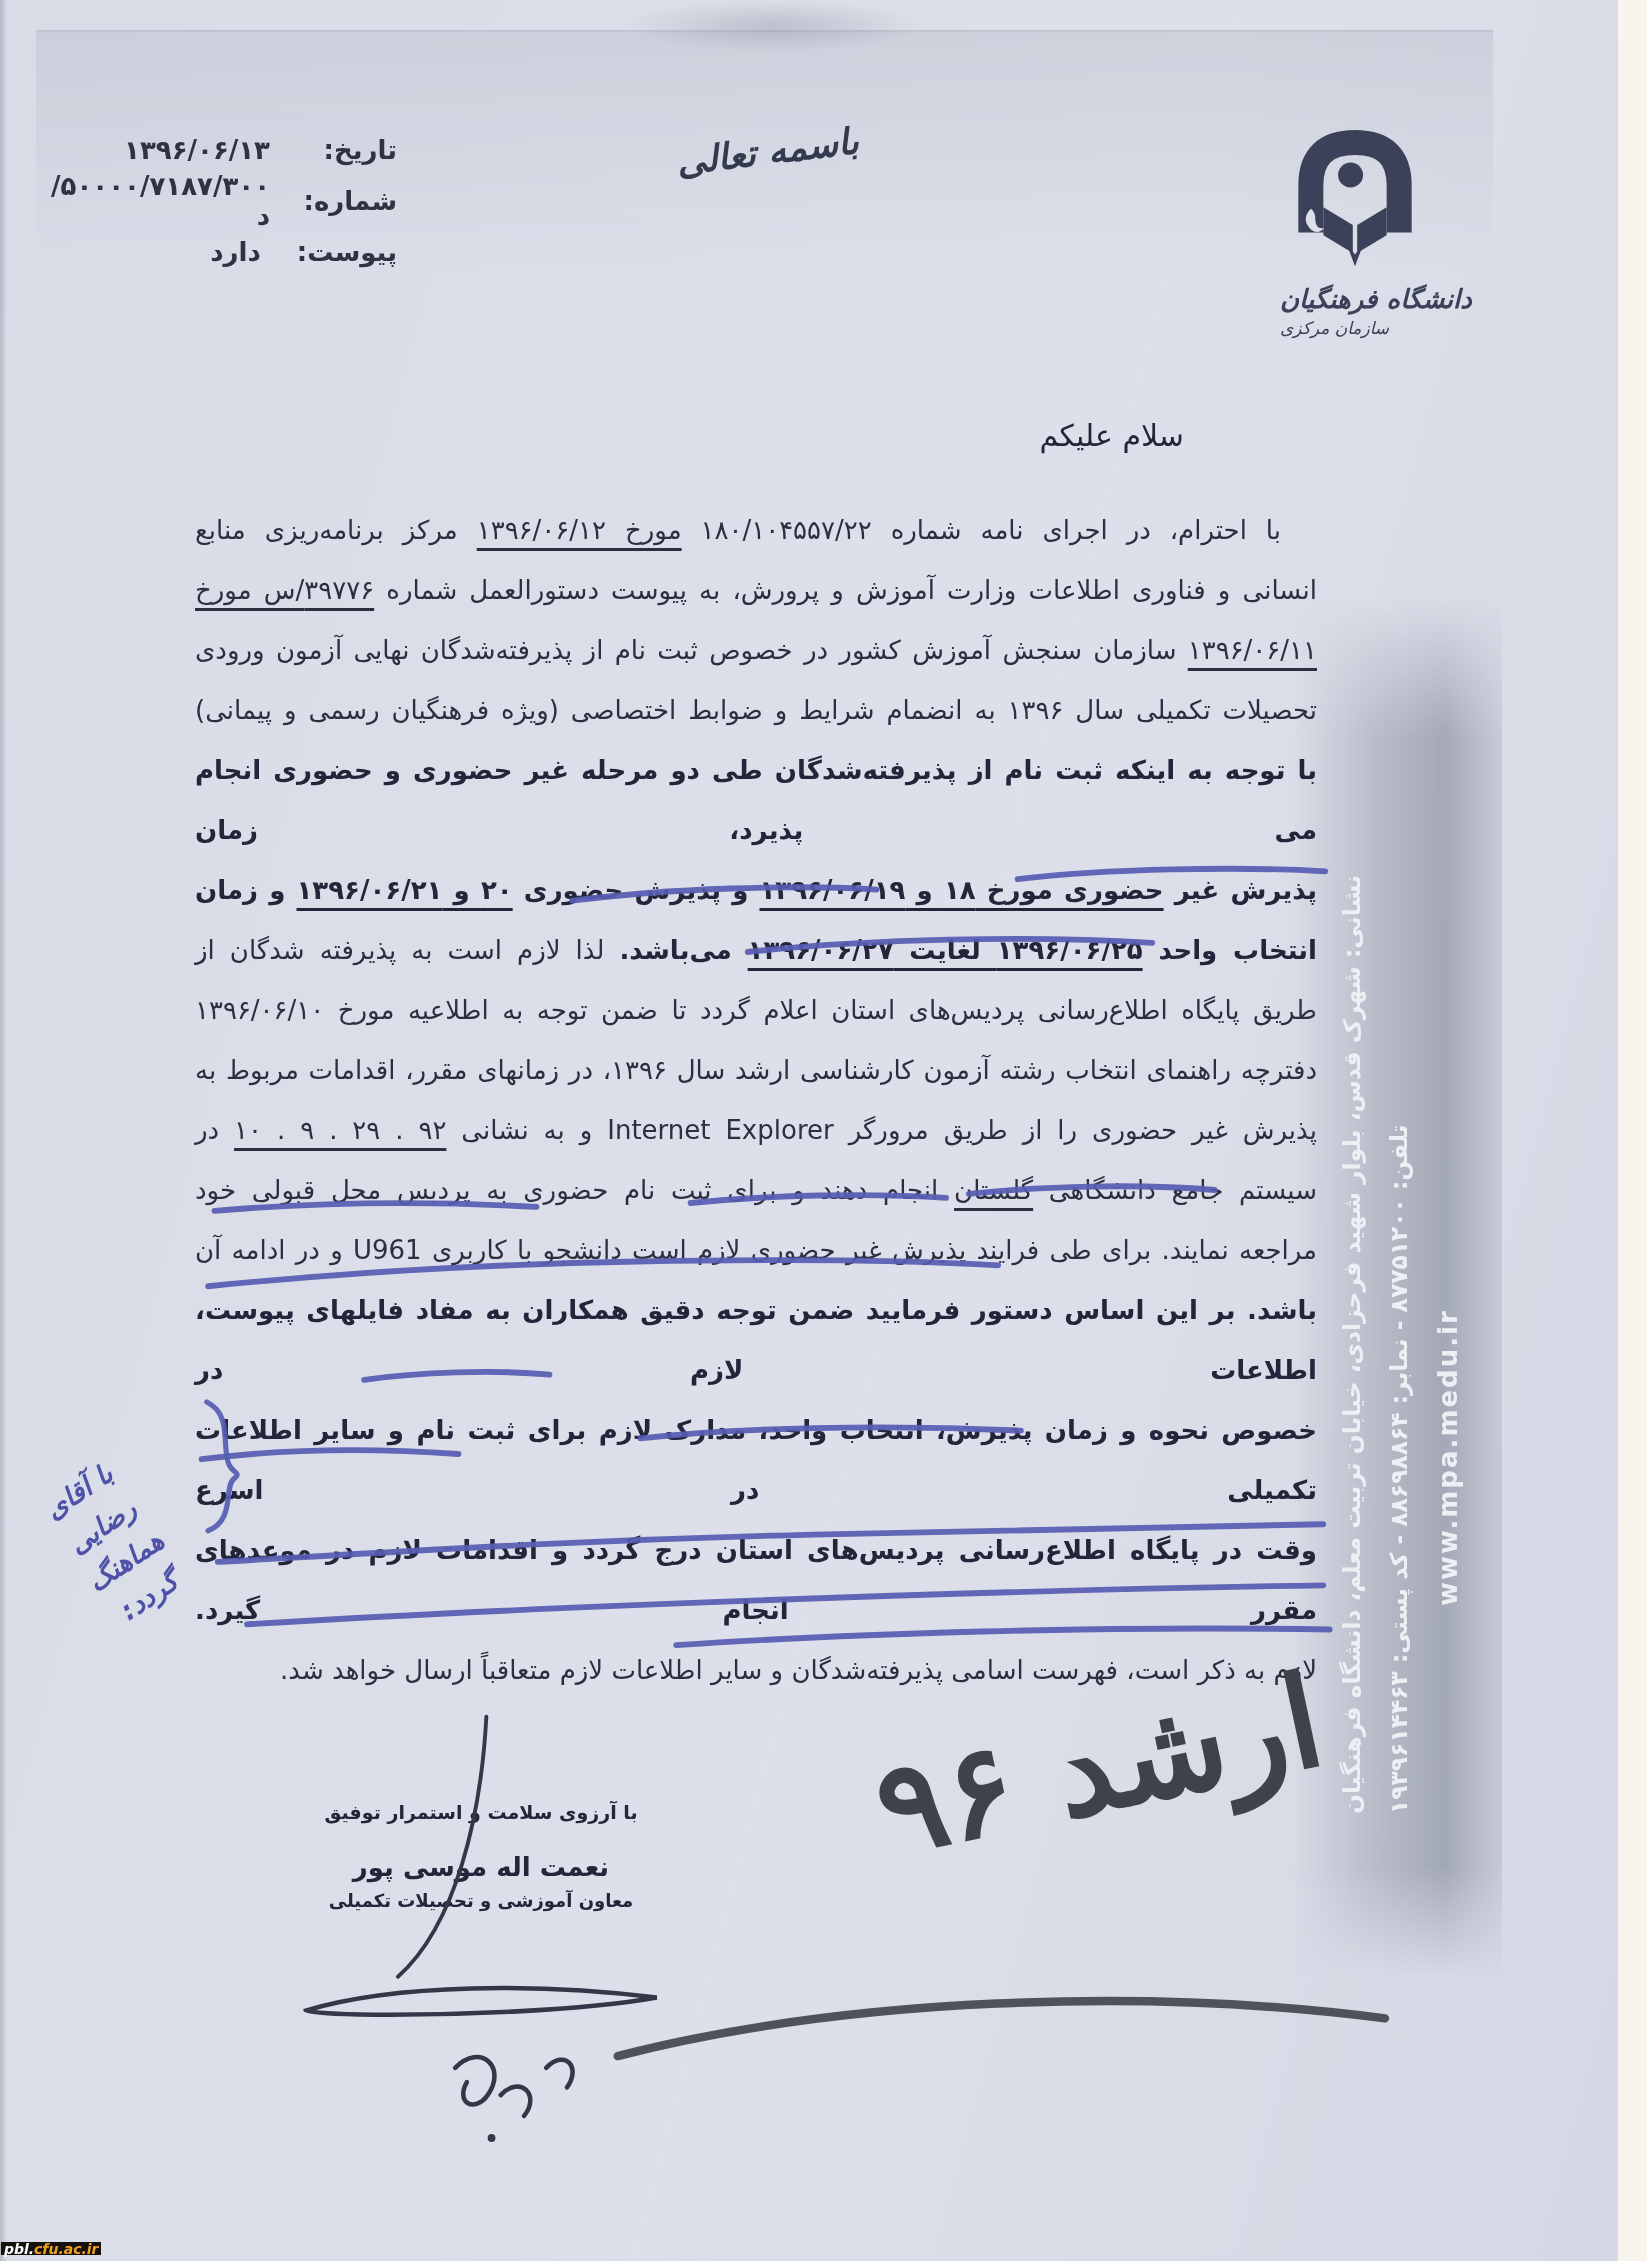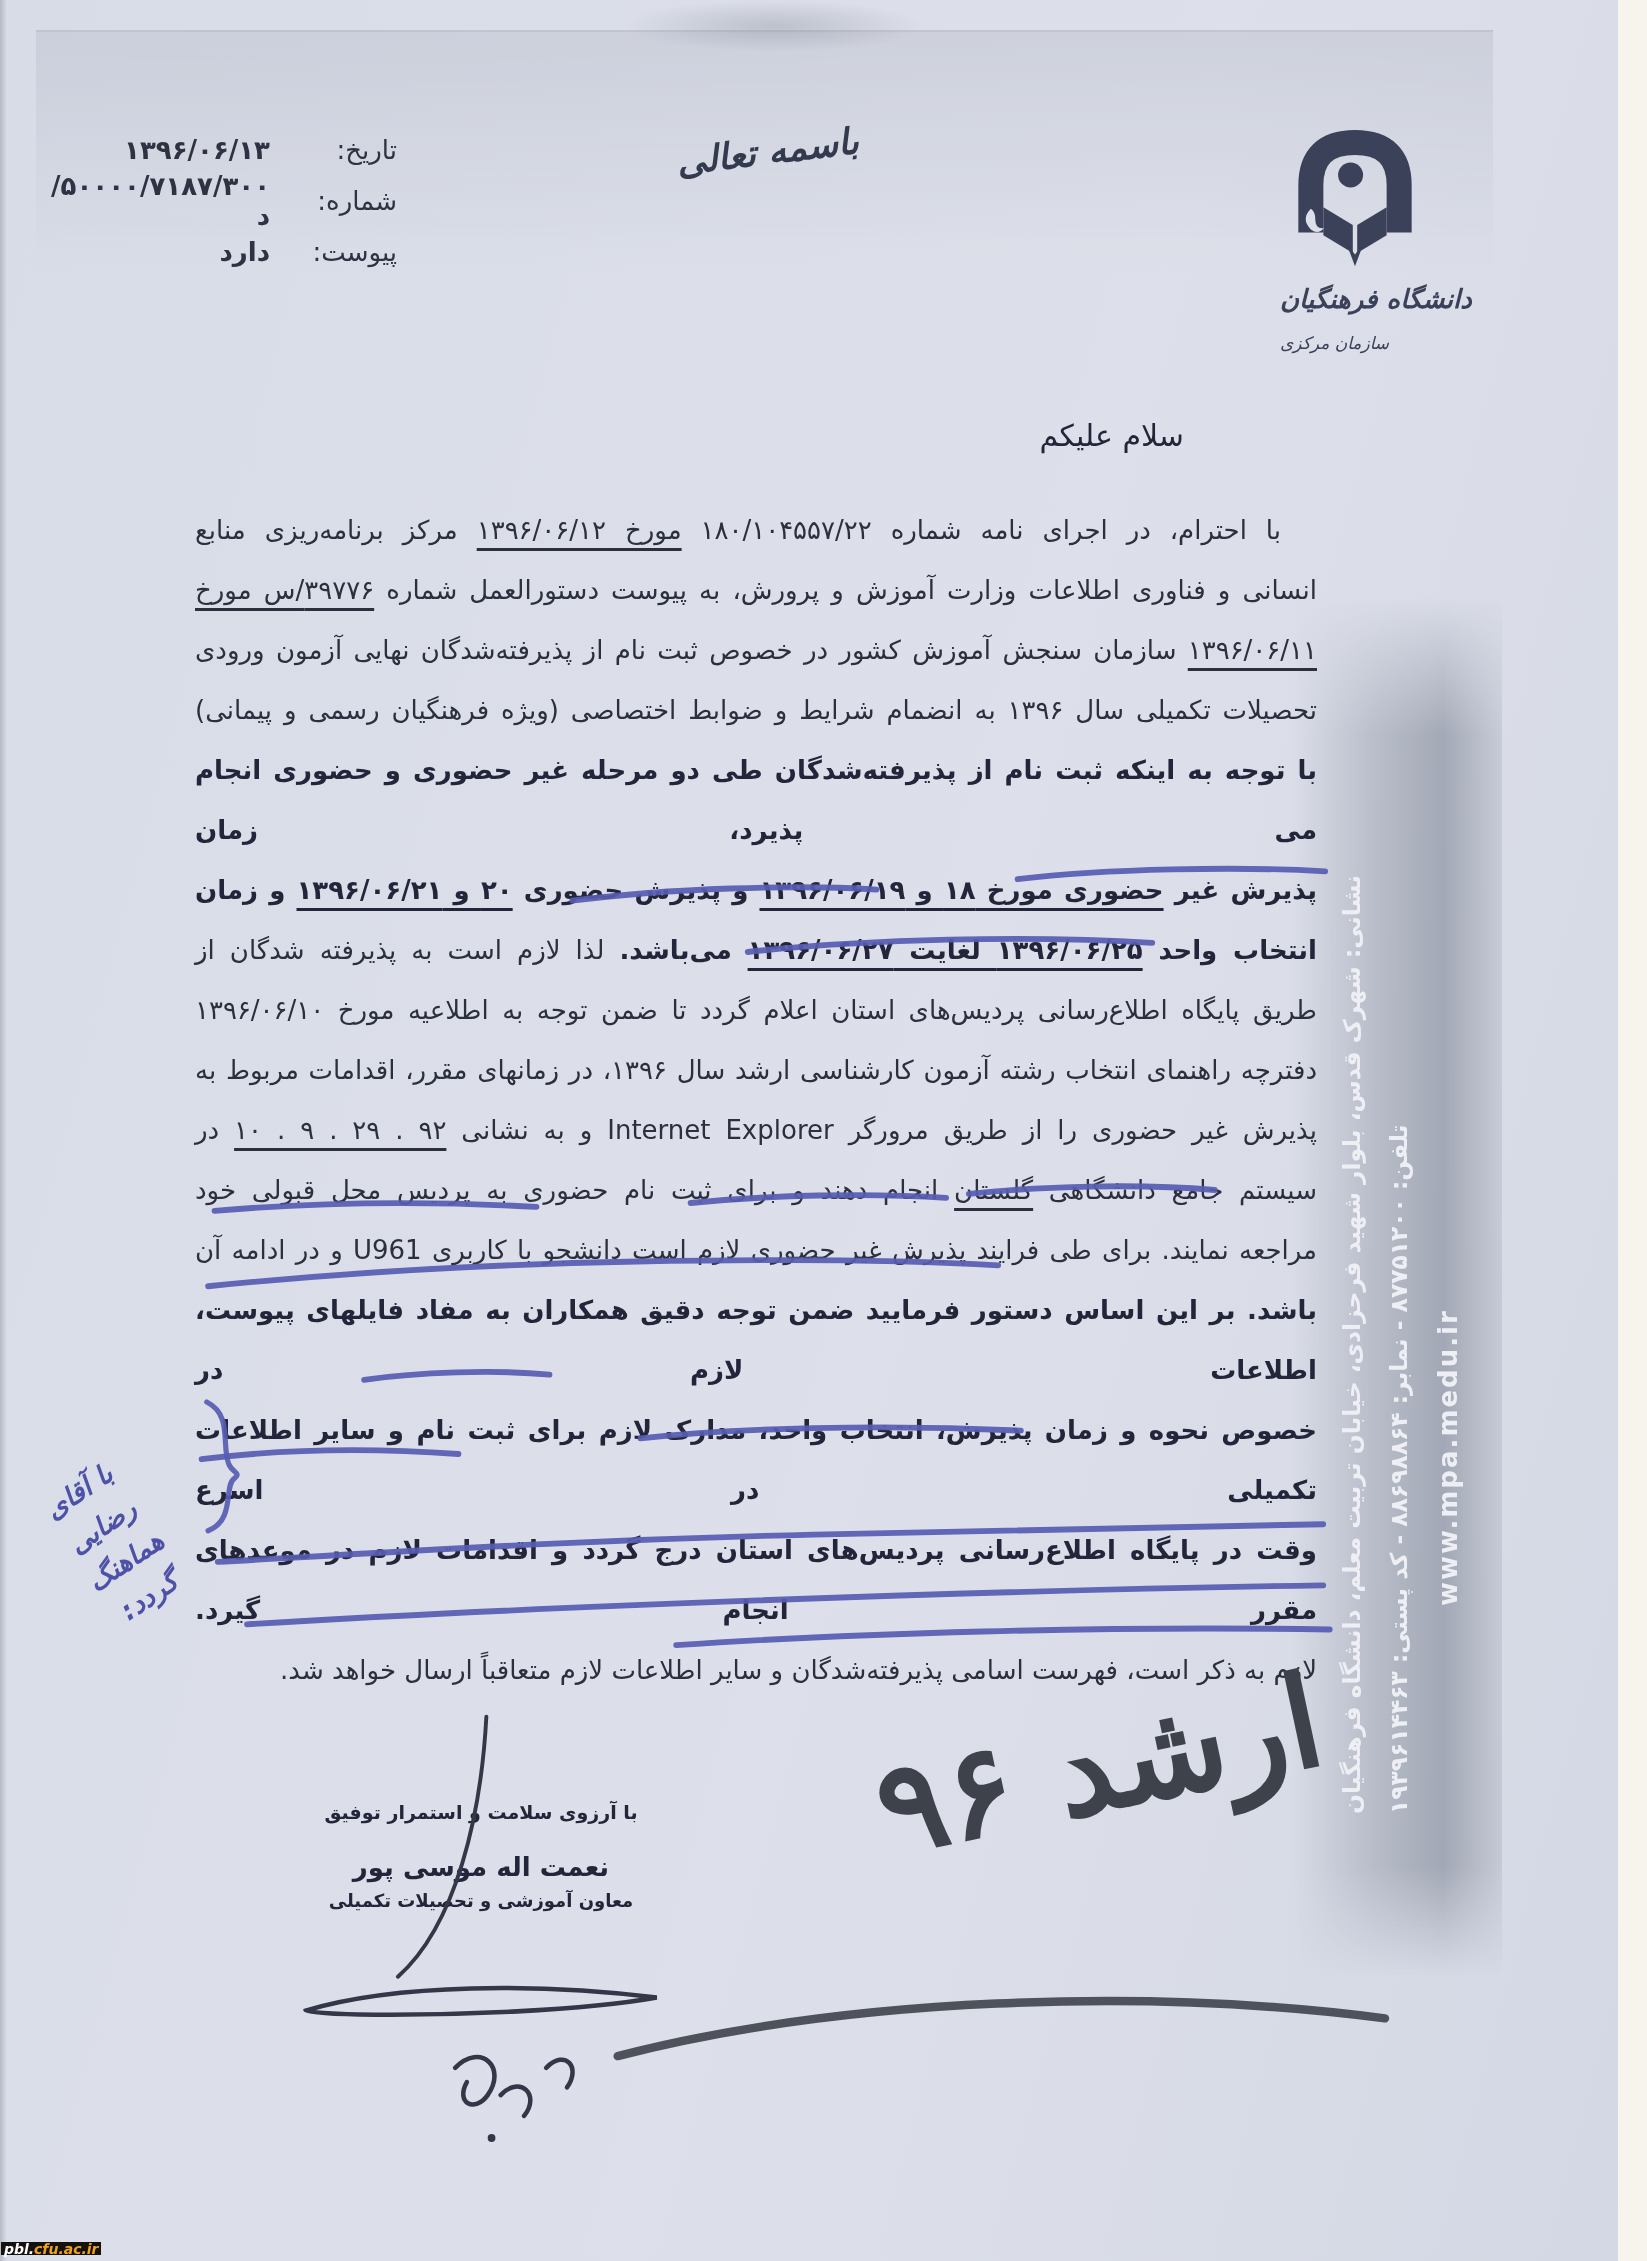--- a/index.html
+++ b/index.html
@@ -17,30 +17,30 @@
     border-top:2px solid rgba(120,125,140,.25);}
   .top-smudge{position:absolute;left:624px;top:0;width:299px;height:52px;
     background:radial-gradient(closest-side,rgba(110,115,130,.28),rgba(110,115,130,0));}
   .grey-band{position:absolute;left:1293px;top:598px;width:209px;height:1379px;
     background:linear-gradient(to right,rgba(138,144,158,0) 0%,rgba(138,144,158,.42) 40%,rgba(120,126,142,.55) 72%,rgba(138,144,158,.22) 100%);
     -webkit-mask-image:linear-gradient(180deg,transparent 0,#000 10%,#000 92%,transparent 100%);
     mask-image:linear-gradient(180deg,transparent 0,#000 10%,#000 92%,transparent 100%);}
   
   .meta{position:absolute;left:98px;top:124px;width:299px;direction:rtl;font-size:26px;color:#2e3242;}
   .meta .row{display:flex;justify-content:flex-start;gap:36px;height:51px;align-items:center;}
-  .meta .lbl{min-width:91px;font-weight:400;}
+  .meta .lbl{min-width:91px;font-weight:700;}
   .meta .val{font-weight:600;}
   
   .besmele{position:absolute;left:657px;top:130px;width:221px;text-align:center;
     font-size:36px;font-weight:700;font-style:italic;color:#333a4e;
     transform:rotate(-7deg);font-family:"DejaVu Serif","Liberation Serif",serif;}
   
   .logo{position:absolute;left:1280px;top:122px;width:221px;text-align:left;color:#3c415a;}
   .logo .uni{font-size:26px;font-weight:700;font-style:italic;margin-top:3.9px;}
-  .logo .org{font-size:17px;font-style:italic;margin-top:19px;}
+  .logo .org{font-size:17px;font-style:italic;margin-top:4px;}
   
   .letter{position:absolute;left:195px;top:378px;width:1122px;direction:rtl;}
   .greeting{font-size:30px;font-weight:400;margin-right:133px;margin-bottom:47px;color:#23263a;margin-top:40px;}
   .line{font-size:26px;line-height:60px;text-align:justify;text-align-last:justify;color:#2c2f3e;}
   .line.end{text-align:right;text-align-last:right;}
   .line.ind{padding-right:36px;}
   .b{font-weight:700;color:#23263a;}
   .u{text-decoration:underline;text-decoration-thickness:2.6px;text-underline-offset:9px;}
   .ltr{direction:ltr;unicode-bidi:embed;font-family:"DejaVu Sans","Liberation Sans",sans-serif;}
   

